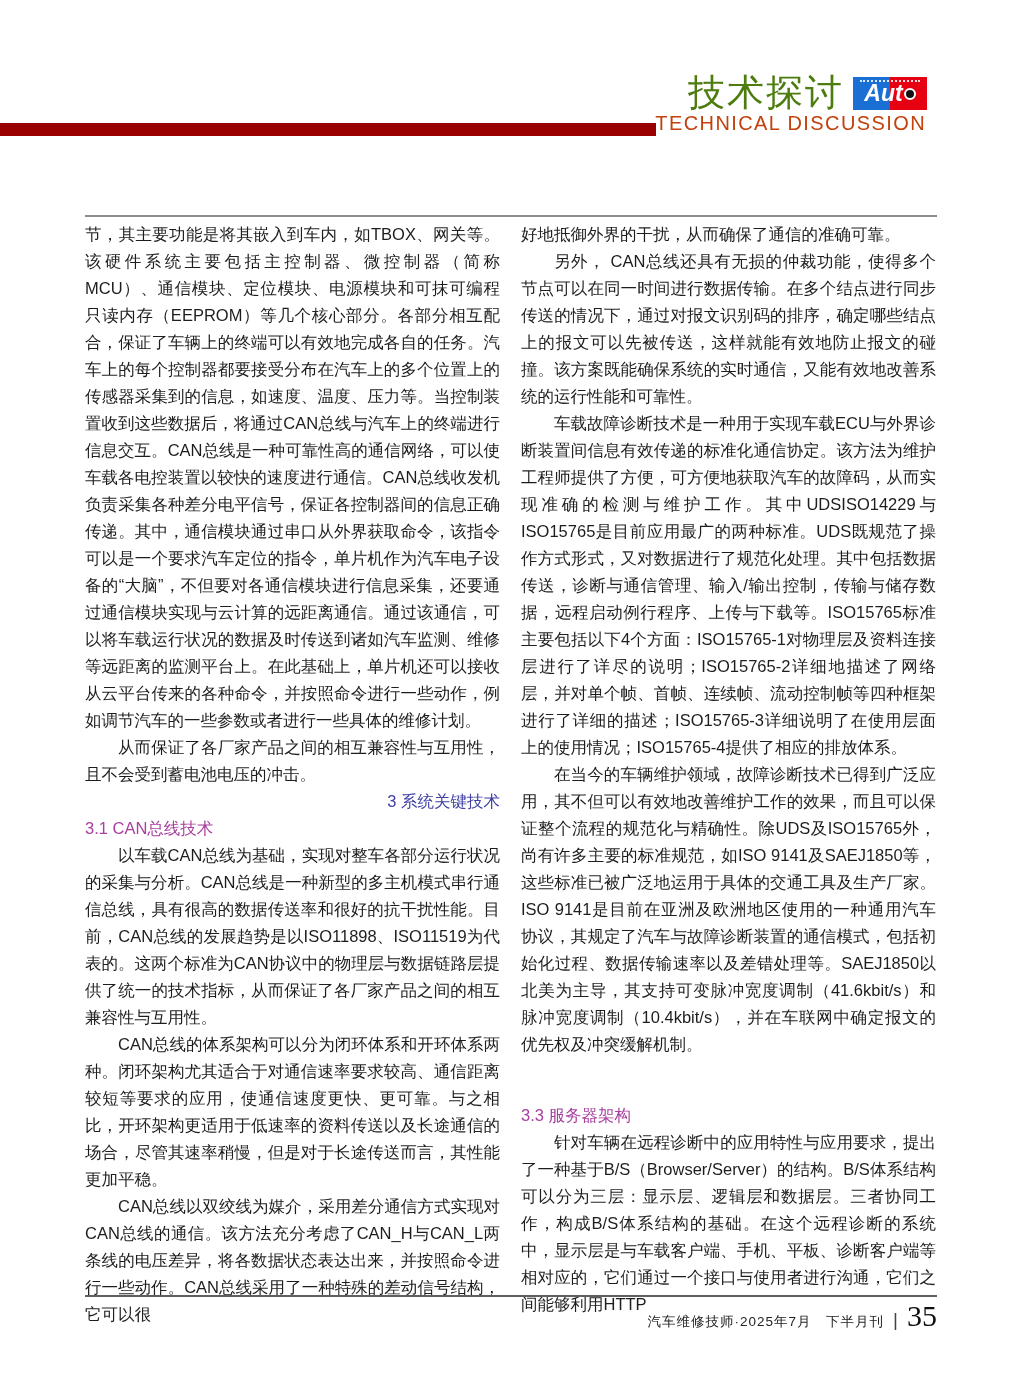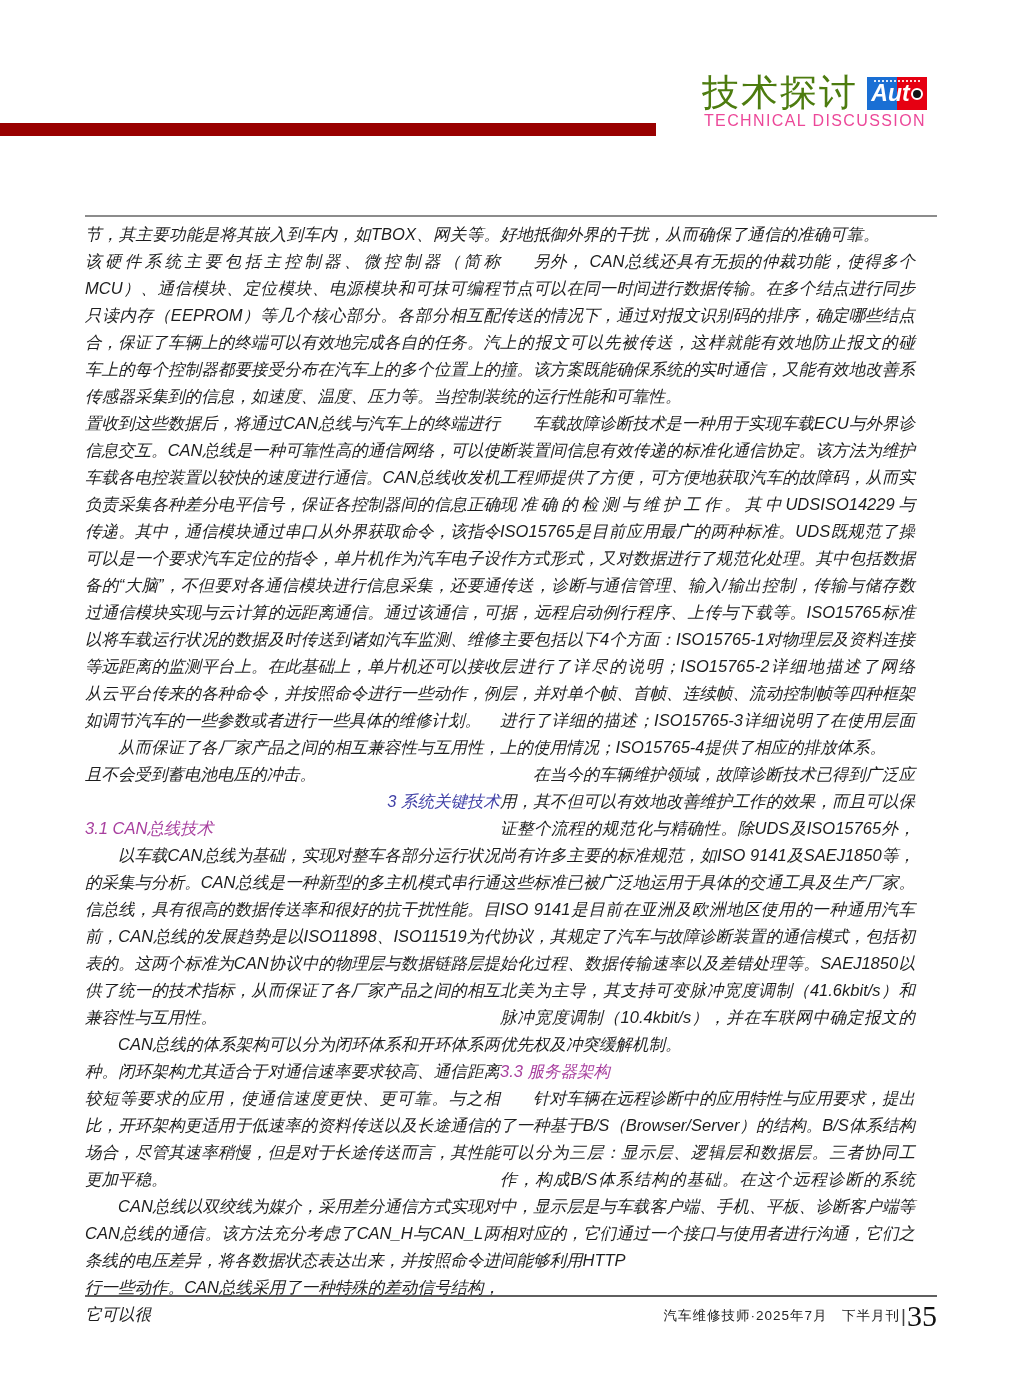--- a/index.html
+++ b/index.html
@@ -3,43 +3,43 @@
 <meta charset="utf-8">
 <style>
   html,body{margin:0;padding:0;}
   body{
     width:1020px;height:1375px;position:relative;background:#ffffff;
     font-family:"Liberation Sans",sans-serif;overflow:hidden;
   }
   
   .hdr-row{position:absolute;top:68px;right:93px;display:flex;align-items:center;gap:9px;}
   .hdr-cn{font-size:37px;color:#4d7c0f;letter-spacing:2px;font-weight:500;}
-  .logo{width:60px;height:33px;display:flex;position:relative;flex:0 0 auto;}
+  .logo{width:74px;height:33px;display:flex;position:relative;flex:0 0 auto;}
   .logo-half{flex:1 1 50%;height:100%;}
   .logo-dots{position:absolute;top:3px;left:7px;right:7px;height:0;border-top:2px dotted rgba(255,255,255,.85);}
   .logo-text{position:absolute;inset:0;display:flex;align-items:center;justify-content:center;
     color:#ffffff;font-size:23px;font-weight:800;font-style:italic;letter-spacing:0;}
   .logo-text .tire{display:inline-block;width:12px;height:12px;border-radius:50%;
     background:#121212;border:2px solid #ffffff;box-sizing:border-box;margin-left:1px;
     position:relative;top:1px;}
-  .hdr-en{position:absolute;top:112px;right:94px;font-size:16px;letter-spacing:1.4px;color:#ec4899;}
+  .hdr-en{position:absolute;top:112px;right:94px;font-size:20px;letter-spacing:1.4px;color:#c2410c;}
   .accent-bar{position:absolute;top:123px;left:0;width:656px;height:13px;}
   
   .rule-top{position:absolute;top:215px;left:85px;width:852px;border-top:2px solid #8c8c8c;}
   .rule-bottom{position:absolute;top:1295px;left:85px;width:852px;border-top:2px solid #5f5f5f;}
   
-  .columns{position:absolute;top:221px;left:85px;width:852px;display:flex;font-style:italic;}
+  .columns{position:absolute;top:221px;left:85px;width:852px;display:flex;gap:21px;}
   .column{width:415px;flex:0 0 415px;}
   .column p{margin:0;font-size:16.5px;line-height:27px;color:#1d1d1d;text-align:justify;
     text-justify:inter-ideograph;word-break:break-word;}
   .column p.indent{text-indent:2em;}
   .column p.h1{color:#4040a6;text-align:right;text-indent:0;}
   .column p.h2{color:#a8409f;text-align:left;text-indent:0;}
   
-  .footer{position:absolute;top:1301px;right:83px;display:flex;align-items:center;gap:1px;}
+  .footer{position:absolute;top:1301px;right:83px;display:flex;align-items:flex-end;gap:9px;}
   .footer-journal{font-size:13.5px;color:#222222;letter-spacing:1px;}
   .footer-sep{font-size:19px;color:#444444;font-weight:300;}
   .footer-page{font-family:Liberation Serif, serif;font-size:30px;color:#101010;line-height:1;}
 </style>
 </head>
 <body>
 
 <div class="hdr-row">
   <span class="hdr-cn">技术探讨</span>
   <span class="logo">
@@ -65,21 +65,21 @@
       <p class="h2" style="color: rgb(168, 64, 159);">3.1 CAN总线技术</p>
       <p class="para indent">以车载CAN总线为基础，实现对整车各部分运行状况的采集与分析。CAN总线是一种新型的多主机模式串行通信总线，具有很高的数据传送率和很好的抗干扰性能。目前，CAN总线的发展趋势是以ISO11898、ISO11519为代表的。这两个标准为CAN协议中的物理层与数据链路层提供了统一的技术指标，从而保证了各厂家产品之间的相互兼容性与互用性。</p>
       <p class="para indent">CAN总线的体系架构可以分为闭环体系和开环体系两种。闭环架构尤其适合于对通信速率要求较高、通信距离较短等要求的应用，使通信速度更快、更可靠。与之相比，开环架构更适用于低速率的资料传送以及长途通信的场合，尽管其速率稍慢，但是对于长途传送而言，其性能更加平稳。</p>
       <p class="para indent">CAN总线以双绞线为媒介，采用差分通信方式实现对CAN总线的通信。该方法充分考虑了CAN_H与CAN_L两条线的电压差异，将各数据状态表达出来，并按照命令进行一些动作。CAN总线采用了一种特殊的差动信号结构，它可以很</p>
     </div>
   <div class="column" id="col-right">
       <p class="para">好地抵御外界的干扰，从而确保了通信的准确可靠。</p>
       <p class="para indent">另外， CAN总线还具有无损的仲裁功能，使得多个节点可以在同一时间进行数据传输。在多个结点进行同步传送的情况下，通过对报文识别码的排序，确定哪些结点上的报文可以先被传送，这样就能有效地防止报文的碰撞。该方案既能确保系统的实时通信，又能有效地改善系统的运行性能和可靠性。</p>
       <p class="para indent">车载故障诊断技术是一种用于实现车载ECU与外界诊断装置间信息有效传递的标准化通信协定。该方法为维护工程师提供了方便，可方便地获取汽车的故障码，从而实现准确的检测与维护工作。其中UDSISO14229与ISO15765是目前应用最广的两种标准。UDS既规范了操作方式形式，又对数据进行了规范化处理。其中包括数据传送，诊断与通信管理、输入/输出控制，传输与储存数据，远程启动例行程序、上传与下载等。ISO15765标准主要包括以下4个方面：ISO15765-1对物理层及资料连接层进行了详尽的说明；ISO15765-2详细地描述了网络层，并对单个帧、首帧、连续帧、流动控制帧等四种框架进行了详细的描述；ISO15765-3详细说明了在使用层面上的使用情况；ISO15765-4提供了相应的排放体系。</p>
       <p class="para indent">在当今的车辆维护领域，故障诊断技术已得到广泛应用，其不但可以有效地改善维护工作的效果，而且可以保证整个流程的规范化与精确性。除UDS及ISO15765外，尚有许多主要的标准规范，如ISO 9141及SAEJ1850等，这些标准已被广泛地运用于具体的交通工具及生产厂家。ISO 9141是目前在亚洲及欧洲地区使用的一种通用汽车协议，其规定了汽车与故障诊断装置的通信模式，包括初始化过程、数据传输速率以及差错处理等。SAEJ1850以北美为主导，其支持可变脉冲宽度调制（41.6kbit/s）和脉冲宽度调制（10.4kbit/s），并在车联网中确定报文的优先权及冲突缓解机制。</p>
-      <p class="h2" style="color: rgb(168, 64, 159);">3.3 服务器架构</p>
+      <p class="h2" style="color: rgb(168, 64, 159); margin-top: 44px;">3.3 服务器架构</p>
       <p class="para indent">针对车辆在远程诊断中的应用特性与应用要求，提出了一种基于B/S（Browser/Server）的结构。B/S体系结构可以分为三层：显示层、逻辑层和数据层。三者协同工作，构成B/S体系结构的基础。在这个远程诊断的系统中，显示层是与车载客户端、手机、平板、诊断客户端等相对应的，它们通过一个接口与使用者进行沟通，它们之间能够利用HTTP</p>
     </div>
 </div>
 
 <div class="rule-bottom"></div>
 <div class="footer">
   <span class="footer-journal">汽车维修技师·2025年7月　下半月刊</span>
   <span class="footer-sep">|</span>
   <span class="footer-page">35</span>
 </div>

